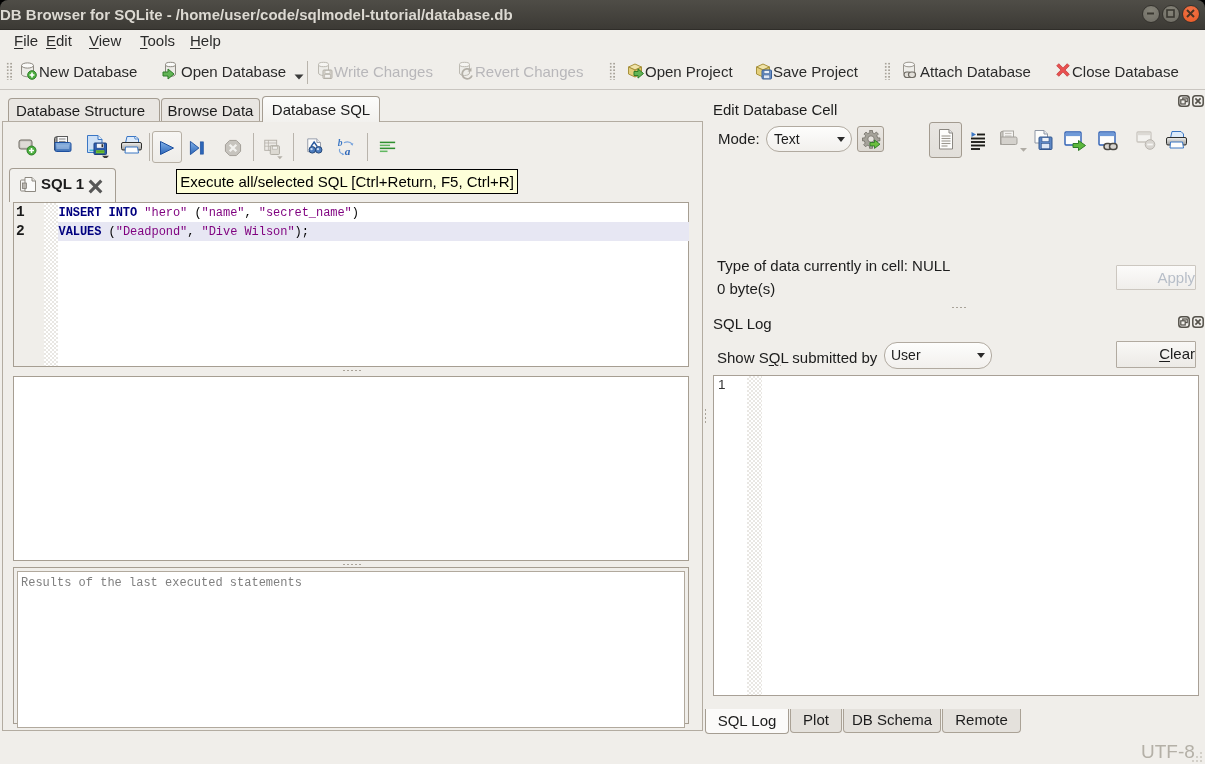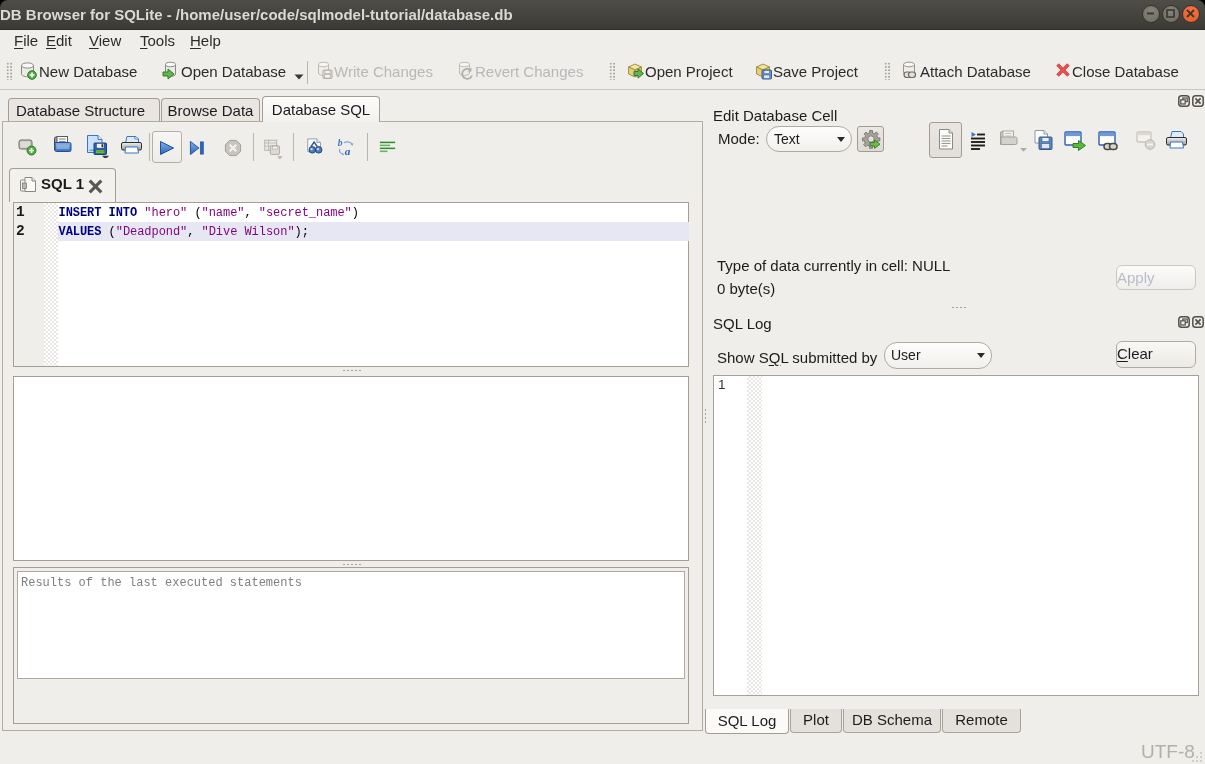--- a/index.html
+++ b/index.html
@@ -31,22 +31,22 @@
   .dots-h { position:absolute; height:3px; background-image:radial-gradient(circle, #a9a399 0.9px, transparent 1.1px);
       background-size:4px 3px; }
   .dots-v { position:absolute; width:3px; background-image:radial-gradient(circle, #a9a399 0.9px, transparent 1.1px);
       background-size:3px 4px; }
   .mono { font-family:"Liberation Mono", monospace; }
   .combo { position:absolute; background:linear-gradient(#fdfdfc,#f2f0ed);
       border:1px solid #b1aaa0; border-radius:13px; font-size:14px; color:#1c1c1c; }
   .combo .arrow { position:absolute; right:6px; top:50%; margin-top:-2.5px; width:0; height:0;
       border-left:4.5px solid transparent; border-right:4.5px solid transparent; border-top:5.5px solid #2a2a2a; }
   .btn { position:absolute; background:linear-gradient(#f9f8f6,#eceae6);
-      border:1px solid #b1aaa0; border-radius:6px; font-size:15px; color:#1c1c1c;
-      text-align:left; }
+      border:1px solid #b1aaa0; border-radius:1px; font-size:15px; color:#1c1c1c;
+      text-align:right; }
   .btn.disabled { color:#b7bec8; border-color:#ccc7c0; background:linear-gradient(#fcfbfa,#f0eeeb); }
   .checker { background-image: conic-gradient(#e9e7e3 25%, #ffffff 25% 50%, #e9e7e3 50% 75%, #ffffff 75%); background-size:4px 4px; }
   .stab { position:absolute; top:709px; border:1px solid #aaa296; border-top:none;
       border-radius:0 0 4px 4px; background:#e4e1dc; text-align:center; font-size:15px; }
 </style>
 </head>
 <body>
 <div id="win">
 
   <div style="position:absolute;left:0;top:0;width:12px;height:12px;background:#000;"></div>
@@ -281,32 +281,33 @@
 
   <div class="whitebox" style="left:13px; top:202px; width:676px; height:165px; z-index:1;">
     <div class="abs" style="left:0; top:0; width:30px; height:163px; background:#f0eeea;"></div>
     <div class="abs checker" style="left:30px; top:0; width:14px; height:163px;"></div>
     <div class="abs" style="left:44px; top:19px; width:631px; height:19px; background:#e7e7f3;"></div>
     <div class="mono abs" style="left:2px; top:0px; font-size:14.5px; font-weight:bold; color:#1a1a1a; line-height:19px; font-stretch:normal;">1<br>2</div>
     <div class="mono abs" style="left:44.5px; top:0.5px; font-size:12px; letter-spacing:-0.05px; line-height:19px; white-space:pre; color:#000;"><span style="color:#00007f;font-weight:bold;">INSERT INTO</span> <span style="color:#7f007f;">"hero"</span> (<span style="color:#7f007f;">"name"</span>, <span style="color:#7f007f;">"secret_name"</span>)
 <span style="color:#00007f;font-weight:bold;">VALUES</span> (<span style="color:#7f007f;">"Deadpond"</span>, <span style="color:#7f007f;">"Dive Wilson"</span>);</div>
   </div>
 
+  <div class="abs" style="left:176px; top:169px; width:342px; height:25px; background:#feffd9; border:1px solid #000; z-index:5; font-size:15px; line-height:23px; text-align:center; color:#000;">Execute all/selected SQL [Ctrl+Return, F5, Ctrl+R]</div>
 
   <div class="dots-h" style="left:342px; top:369px; width:21px;"></div>
   <div class="whitebox" style="left:13px; top:376px; width:676px; height:185px;"></div>
   <div class="dots-h" style="left:342px; top:563px; width:21px;"></div>
   <div class="abs" style="left:13px; top:567px; width:676px; height:157px; border:1px solid #a69e92;"></div>
-  <div class="whitebox" style="left:17px; top:571px; width:668px; height:108px; border-color:#b1a99d;">
+  <div class="whitebox" style="left:17px; top:571px; width:668px; height:157px; border-color:#b1a99d;">
     <div class="mono" style="position:absolute; left:3px; top:4px; font-size:12px; color:#7f7f7f;">Results of the last executed statements</div>
   </div>
 
   <div class="dots-v" style="left:704px; top:408px; width:3px; height:15px;"></div>
 
-  <div class="abs" style="left:713px; top:107px; font-size:15px;">Edit Database Cell</div>
+  <div class="abs" style="left:713px; top:101px; font-size:15px;">Edit Database Cell</div>
   <svg class="abs" style="left:1178px; top:95px;" width="12" height="12" viewBox="0 0 12 12">
     <rect x="0.8" y="0.8" width="10.4" height="10.4" rx="2.8" fill="none" stroke="#54514a" stroke-width="1.5"></rect>
     <rect x="4.8" y="3" width="4.4" height="3.6" fill="none" stroke="#54514a" stroke-width="1.2"></rect>
     <rect x="2.8" y="4.8" width="4.4" height="4.2" fill="#f0eeea" stroke="#54514a" stroke-width="1.2"></rect>
   </svg>
   <svg class="abs" style="left:1192px; top:95px;" width="12" height="12" viewBox="0 0 12 12">
     <rect x="0.8" y="0.8" width="10.4" height="10.4" rx="2.8" fill="none" stroke="#54514a" stroke-width="1.5"></rect>
     <path d="M3.4 3.4 L8.6 8.6 M8.6 3.4 L3.4 8.6" stroke="#54514a" stroke-width="1.7"></path>
   </svg>
 

